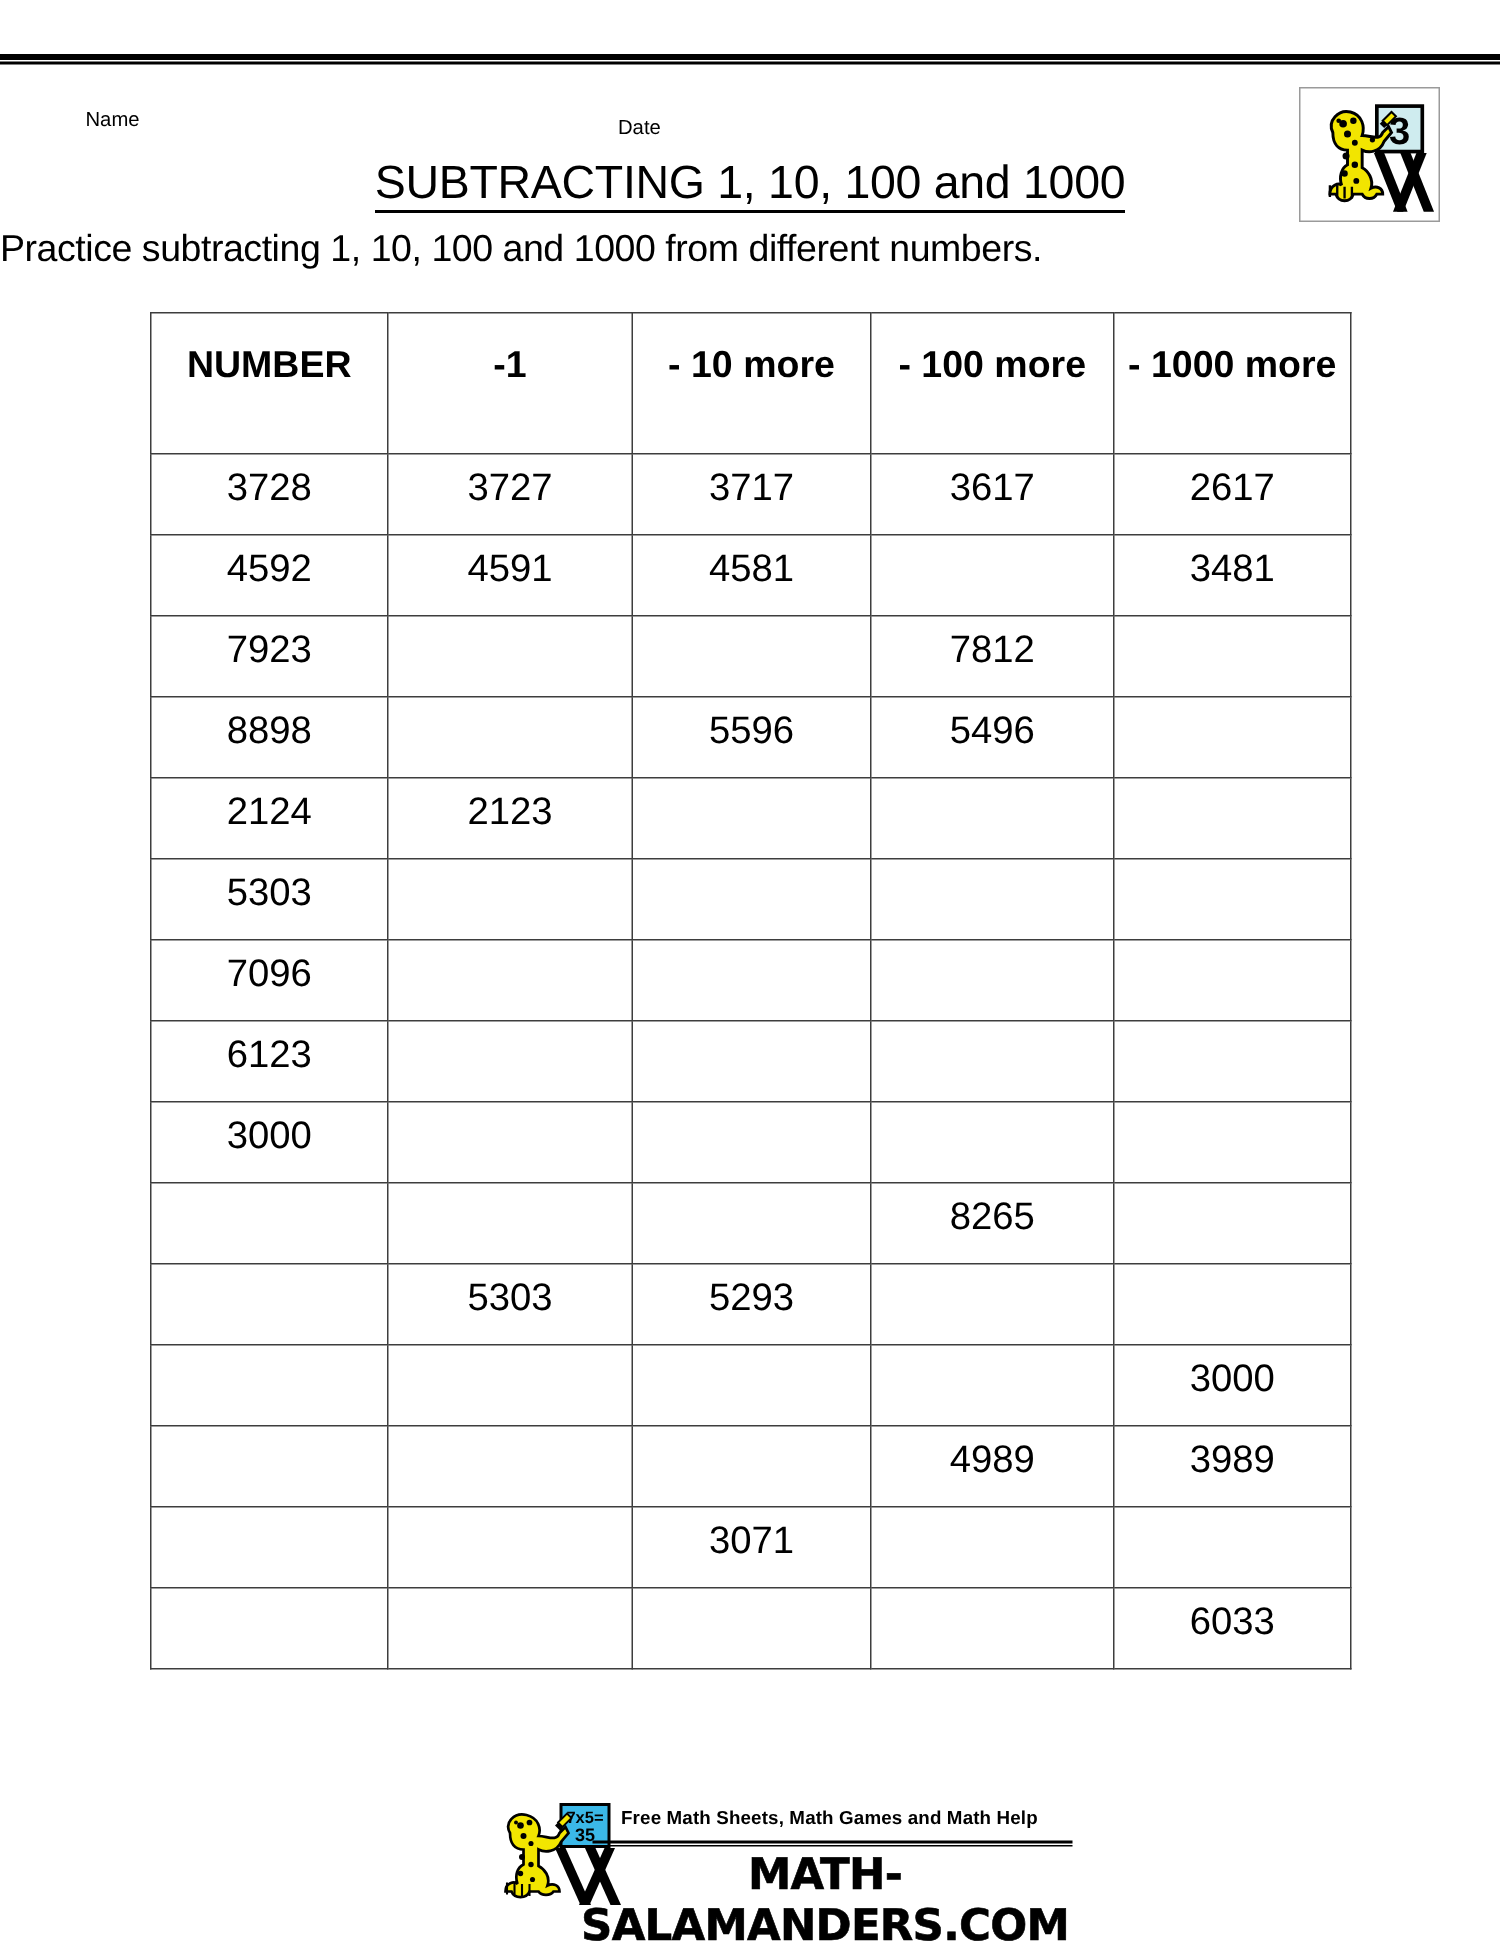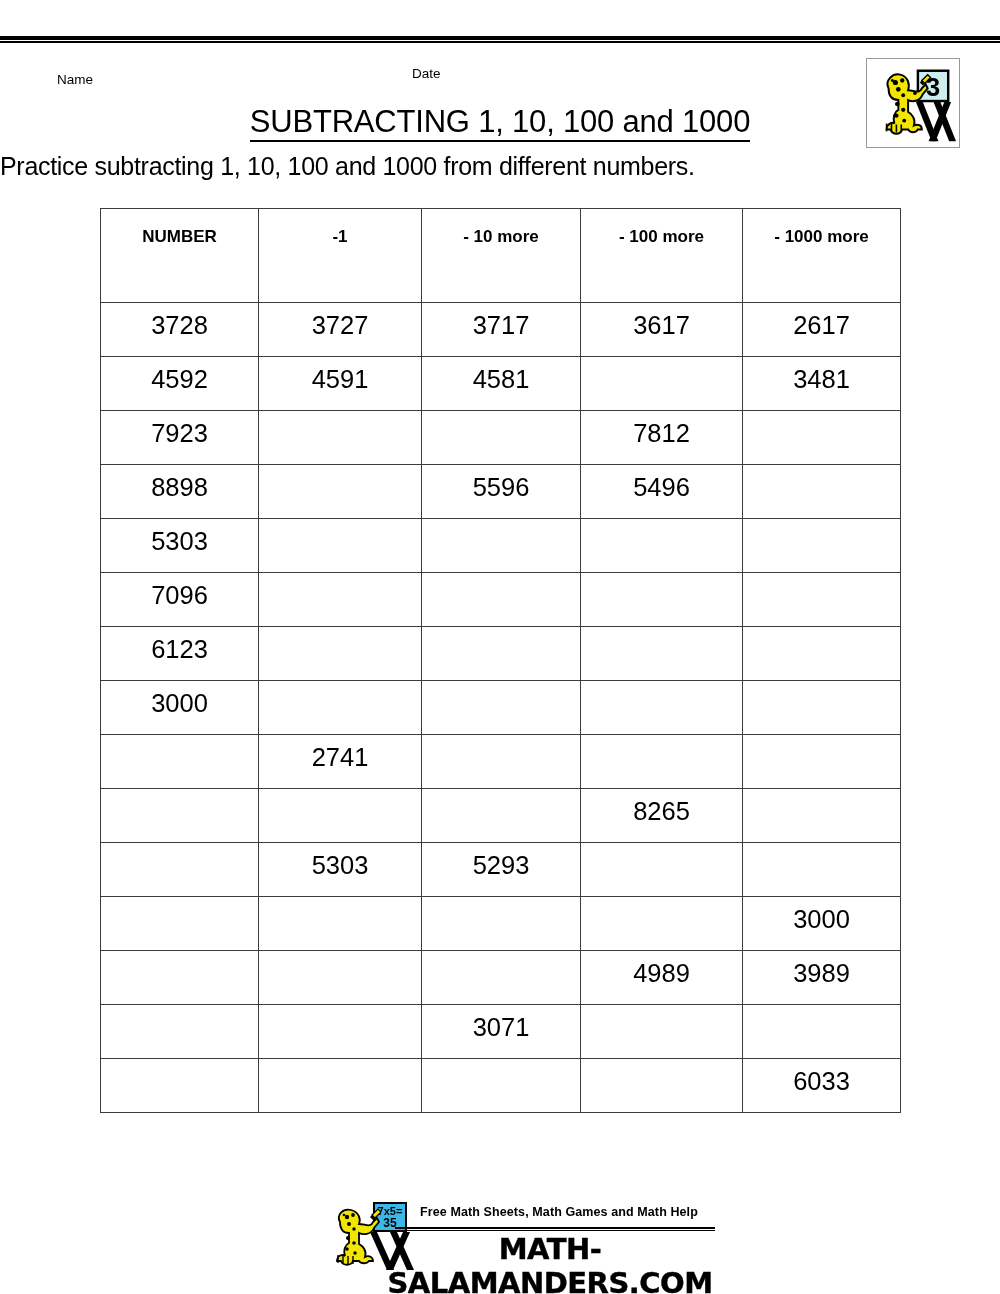--- a/index.html
+++ b/index.html
@@ -31,21 +31,21 @@
   
   .namedate {
     position: absolute;
     top: 61px;
     left: 0;
     width: 1000px;
     height: 20px;
     font-size: 13.5px;
   }
   .namedate .nm { position: absolute; left: 57px; top: 0; margin-top: 11px; }
-  .namedate .dt { position: absolute; left: 412px; top: 5px; text-align: right; }
+  .namedate .dt { position: absolute; left: 412px; top: 16px; text-align: right; }
 
   
   .title {
     position: absolute;
     top: 105px;
     left: 0;
     width: 1000px;
     text-align: center;
     font-size: 31px;
     font-weight: 400;
@@ -90,21 +90,21 @@
   table.sheet td, table.sheet th {
     border: 1px solid #3d3d3d;
     text-align: center;
     vertical-align: top;
     padding: 0;
     font-weight: 400;
     color: #000;
   }
   table.sheet th {
     height: 94px;
-    font-size: 17px;
+    font-size: 25px;
     font-weight: bold;
     padding-top: 14px;
     line-height: 1.65;
     box-sizing: border-box;
   }
   table.sheet td {
     height: 54px;
     font-size: 25.5px;
     padding-top: 8px;
     box-sizing: border-box;
@@ -128,21 +128,20 @@
     left: 322px;
     top: 2px;
     width: 108px;
     height: 74px;
   }
   .footer-tag {
     position: absolute;
     left: 414px;
     top: 7px;
     width: 290px;
-    text-align: center;
     font-size: 12.5px;
     font-weight: bold;
     letter-spacing: 0.1px;
   }
   .footer-rule {
     position: absolute;
     left: 395px;
     top: 29px;
     width: 320px;
     height: 4px;
@@ -265,20 +264,27 @@
         <td></td>
       </tr>
       <tr>
         <td>8898</td>
         <td></td>
         <td>5596</td>
         <td>5496</td>
         <td></td>
       </tr>
       <tr>
+        <td>2124</td>
+        <td>2123</td>
+        <td></td>
+        <td></td>
+        <td></td>
+      </tr>
+      <tr>
         <td>5303</td>
         <td></td>
         <td></td>
         <td></td>
         <td></td>
       </tr>
       <tr>
         <td>7096</td>
         <td></td>
         <td></td>
@@ -288,27 +294,20 @@
       <tr>
         <td>6123</td>
         <td></td>
         <td></td>
         <td></td>
         <td></td>
       </tr>
       <tr>
         <td>3000</td>
         <td></td>
-        <td></td>
-        <td></td>
-        <td></td>
-      </tr>
-      <tr>
-        <td></td>
-        <td>2741</td>
         <td></td>
         <td></td>
         <td></td>
       </tr>
       <tr>
         <td></td>
         <td></td>
         <td></td>
         <td>8265</td>
         <td></td>

